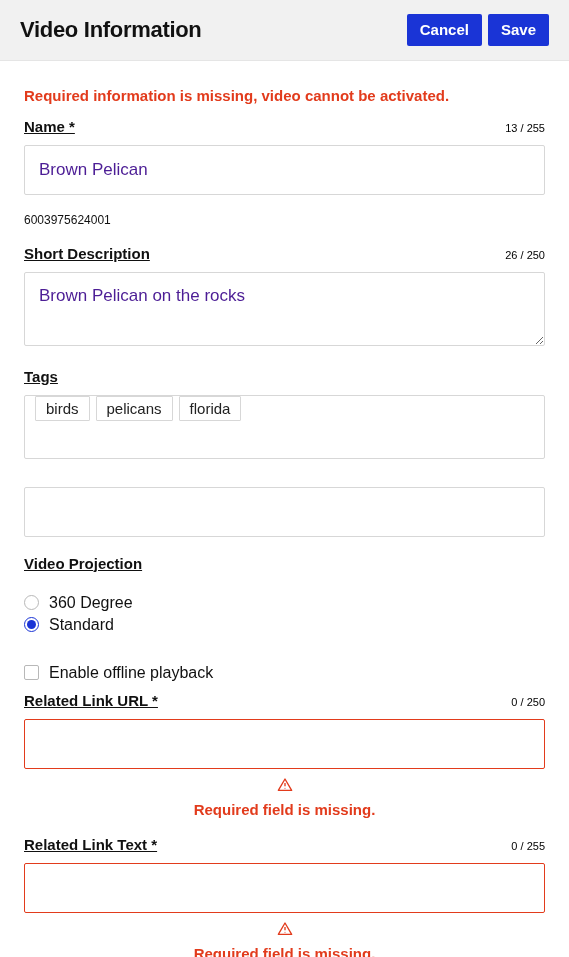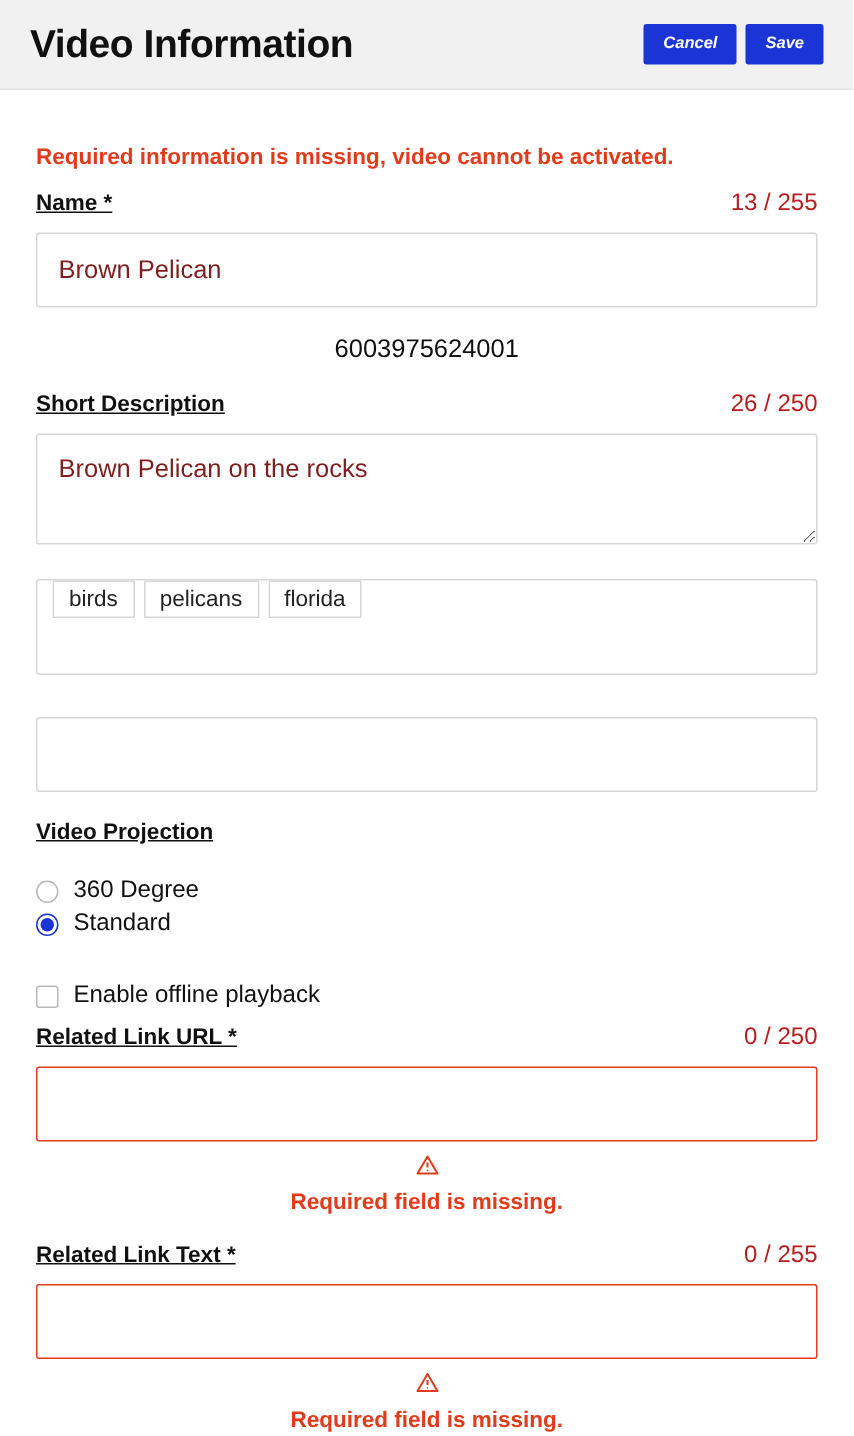--- a/index.html
+++ b/index.html
@@ -12,82 +12,81 @@
   }
   .header {
     display: flex;
     align-items: center;
     justify-content: space-between;
     padding: 14px 20px;
     background: #f1f1f1;
     border-bottom: 1px solid #e5e5e5;
   }
   .title {
-    font-size: 26px;
+    font-size: 22px;
     font-weight: 800;
     letter-spacing: -0.3px;
   }
   .actions { display: flex; gap: 6px; }
   .btn {
     background: #1a34d6;
     color: #fff;
     border: none;
     font-weight: 700;
-    font-size: 11px;
+    font-size: 15px;
     padding: 6px 13px;
     border-radius: 2px;
     cursor: pointer;
     line-height: 1.3;
-    font-style: italic;
   }
 
   .form { padding: 16px 24px 0 24px; }
   .banner {
     color: #e23b1c;
     font-weight: 700;
     font-size: 15px;
-    margin: 20px 0 14px 0;
+    margin: 10px 0 14px 0;
   }
 
   .label-row {
     display: flex;
     justify-content: space-between;
     align-items: baseline;
     margin-top: 6px;
   }
   .field-label {
     font-weight: 700;
     font-size: 15px;
     color: #111;
     text-decoration: underline;
   }
   .counter {
-    font-size: 16px;
-    color: #b91c1c;
+    font-size: 11px;
+    color: #000000;
     font-weight: 400;
   }
 
   .text-input, .textarea {
     width: 100%;
     border: 1px solid #d7d7d7;
     border-radius: 2px;
     font-size: 17px;
     padding: 13px 14px;
     margin-top: 10px;
     font-family: inherit;
-    color: #7f1d1d;
+    color: #4c1d95;
     background: #fff;
   }
   .text-input { height: 50px; }
   .textarea { height: 74px; resize: vertical; }
   .text-input.error, .textarea.error { border: 1px solid #e23b1c; }
 
   .section { margin-bottom: 18px; }
 
-  .id-value { font-size: 17px; margin-top: 16px; font-weight: 400; text-align: center; }
+  .id-value { font-size: 12px; margin-top: 16px; font-weight: 400; }
 
   .tags-box {
     border: 1px solid #d7d7d7;
     border-radius: 2px;
     padding: 0 10px;
     margin-top: 10px;
     display: flex;
     gap: 6px;
     flex-wrap: wrap;
     min-height: 64px;
@@ -167,20 +166,21 @@
 
   <div class="section">
     <div class="label-row">
       <div class="field-label">Short Description</div>
       <div class="counter">26 / 250</div>
     </div>
     <textarea class="textarea" style="">Brown Pelican on the rocks</textarea>
   </div>
 
   <div class="section">
+    <div class="field-label">Tags</div>
     <div class="tags-box">
       <span class="tag">birds</span>
       <span class="tag">pelicans</span>
       <span class="tag">florida</span>
     </div>
   </div>
 
   <div class="section">
     <input class="text-input" type="text" value="" style="">
   </div>

